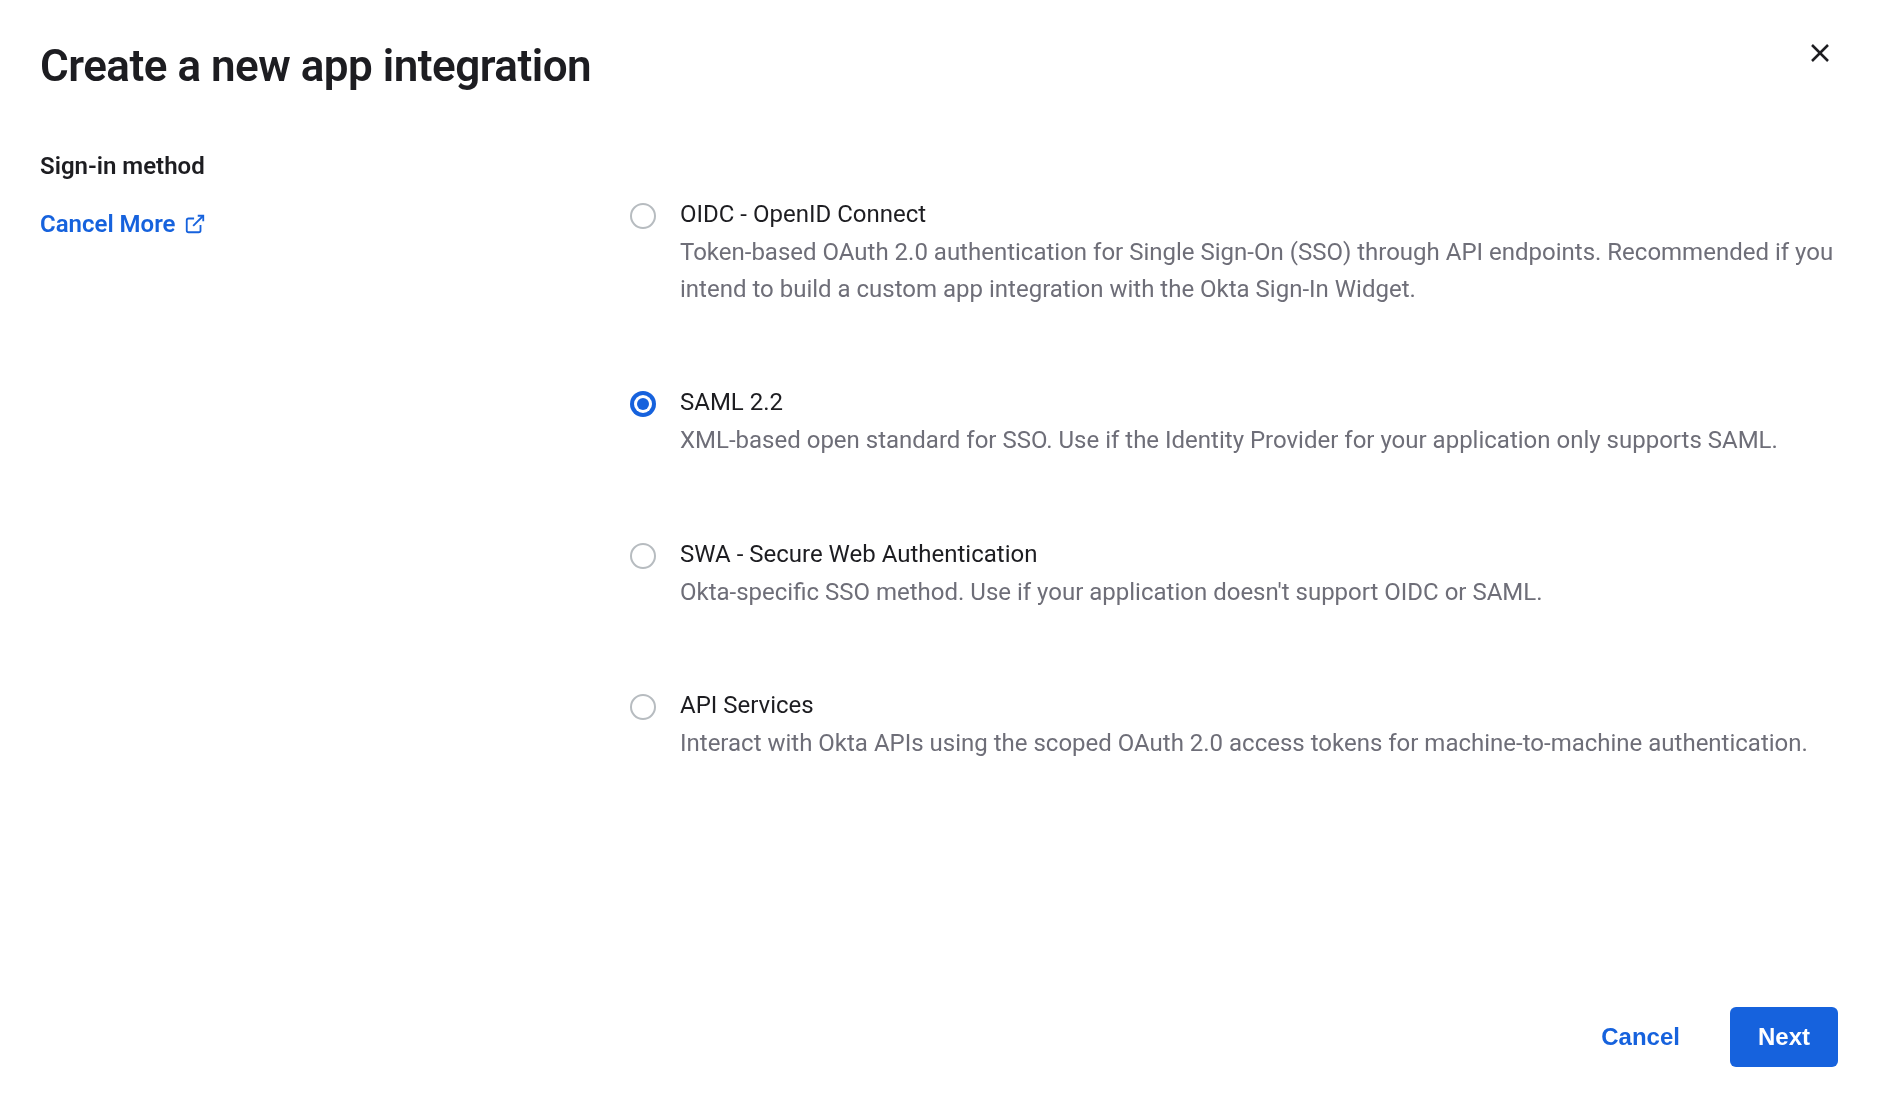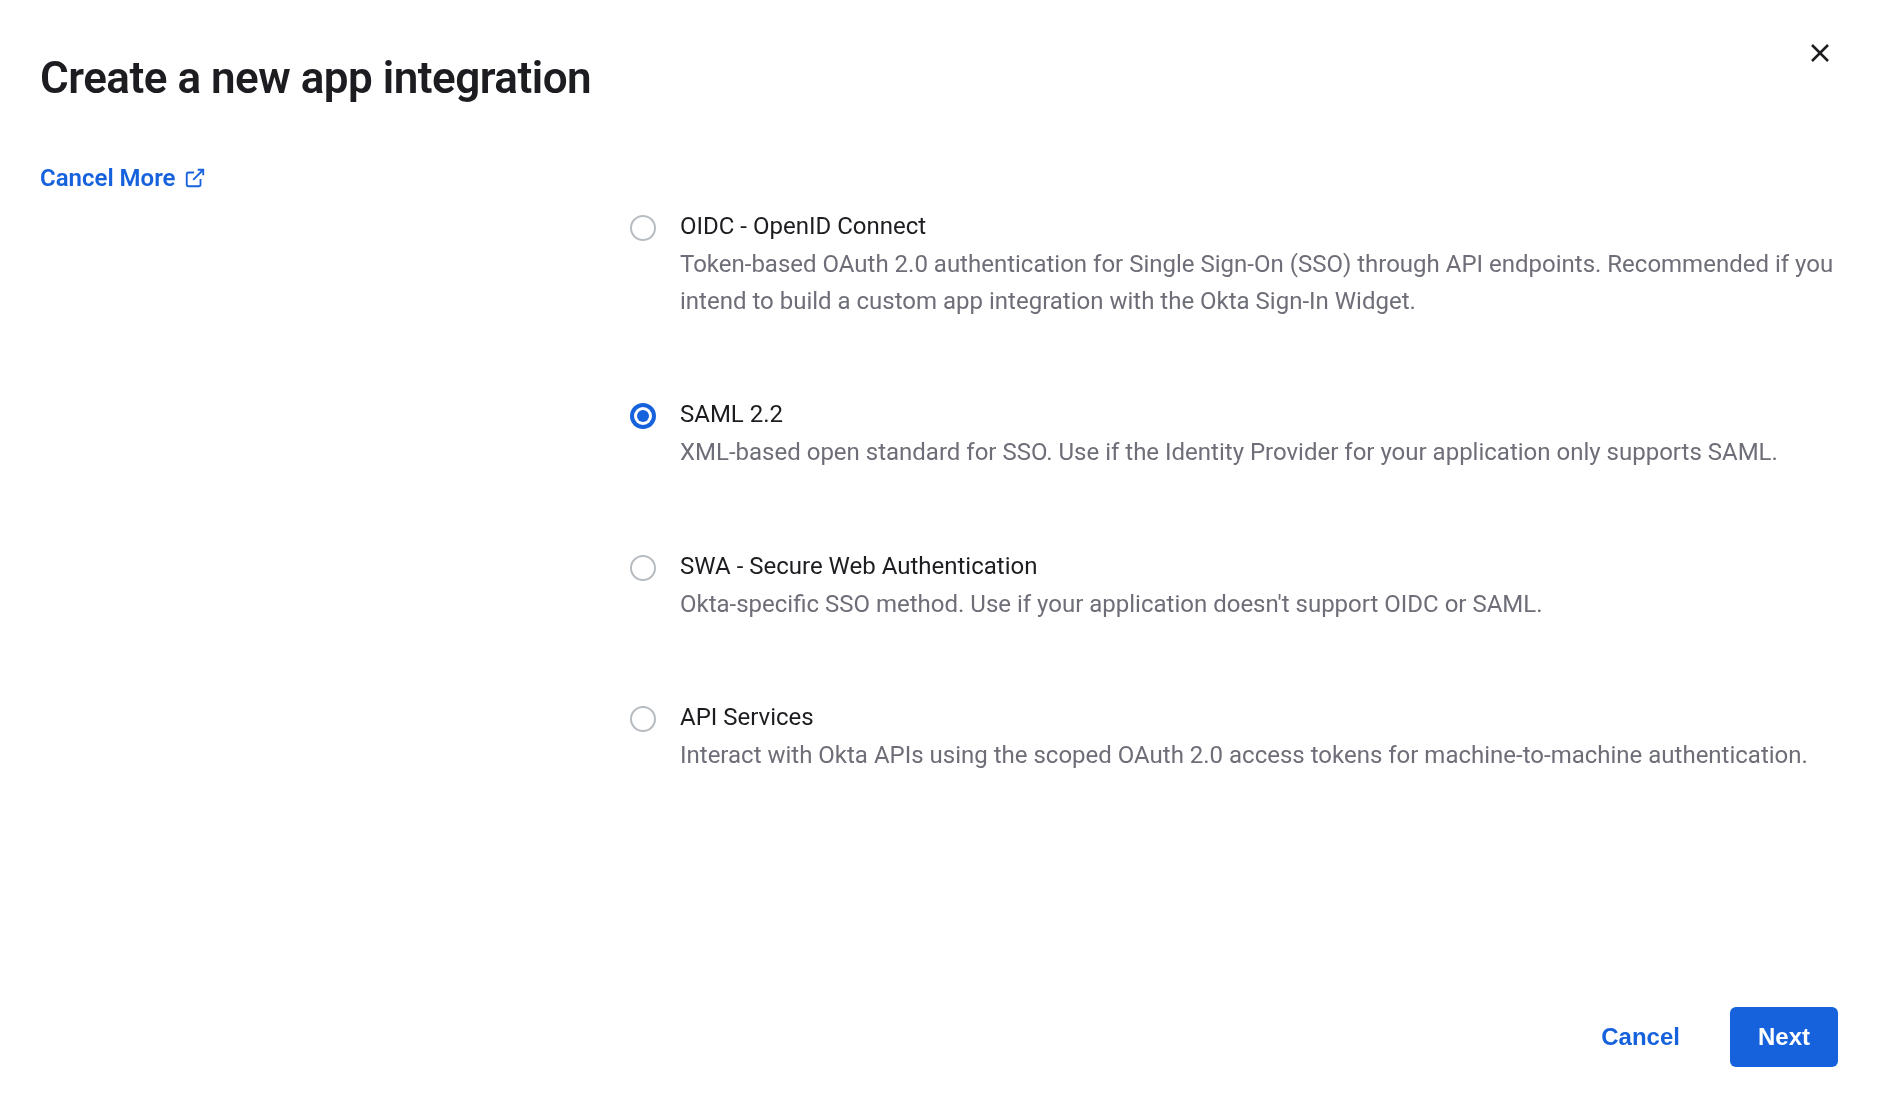--- a/index.html
+++ b/index.html
@@ -39,21 +39,20 @@
       height: 24px;
       stroke: #1d1d21;
       stroke-width: 2.5;
     }
     .title {
       font-size: 44px;
       font-weight: 600;
       color: #1d1d21;
       margin-bottom: 60px;
       letter-spacing: -0.5px;
-      margin-top: 12px;
     }
     .content {
       display: flex;
       gap: 40px;
     }
     .left-col {
       width: 550px;
       flex-shrink: 0;
     }
     .section-label {
@@ -186,20 +185,21 @@
     <svg viewBox="0 0 24 24" fill="none">
       <line x1="4" y1="4" x2="20" y2="20"></line>
       <line x1="20" y1="4" x2="4" y2="20"></line>
     </svg>
   </button>
 
   <h1 class="title">Create a new app integration</h1>
 
   <div class="content">
     <div class="left-col">
+      <div class="section-label">Sign-in method</div>
       <a class="learn-more">
         <span>Cancel More</span>
         <svg viewBox="0 0 24 24">
           <path d="M18 13v6a2 2 0 0 1-2 2H5a2 2 0 0 1-2-2V8a2 2 0 0 1 2-2h6"></path>
           <polyline points="15 3 21 3 21 9"></polyline>
           <line x1="10" y1="14" x2="21" y2="3"></line>
         </svg>
       </a>
     </div>
 

